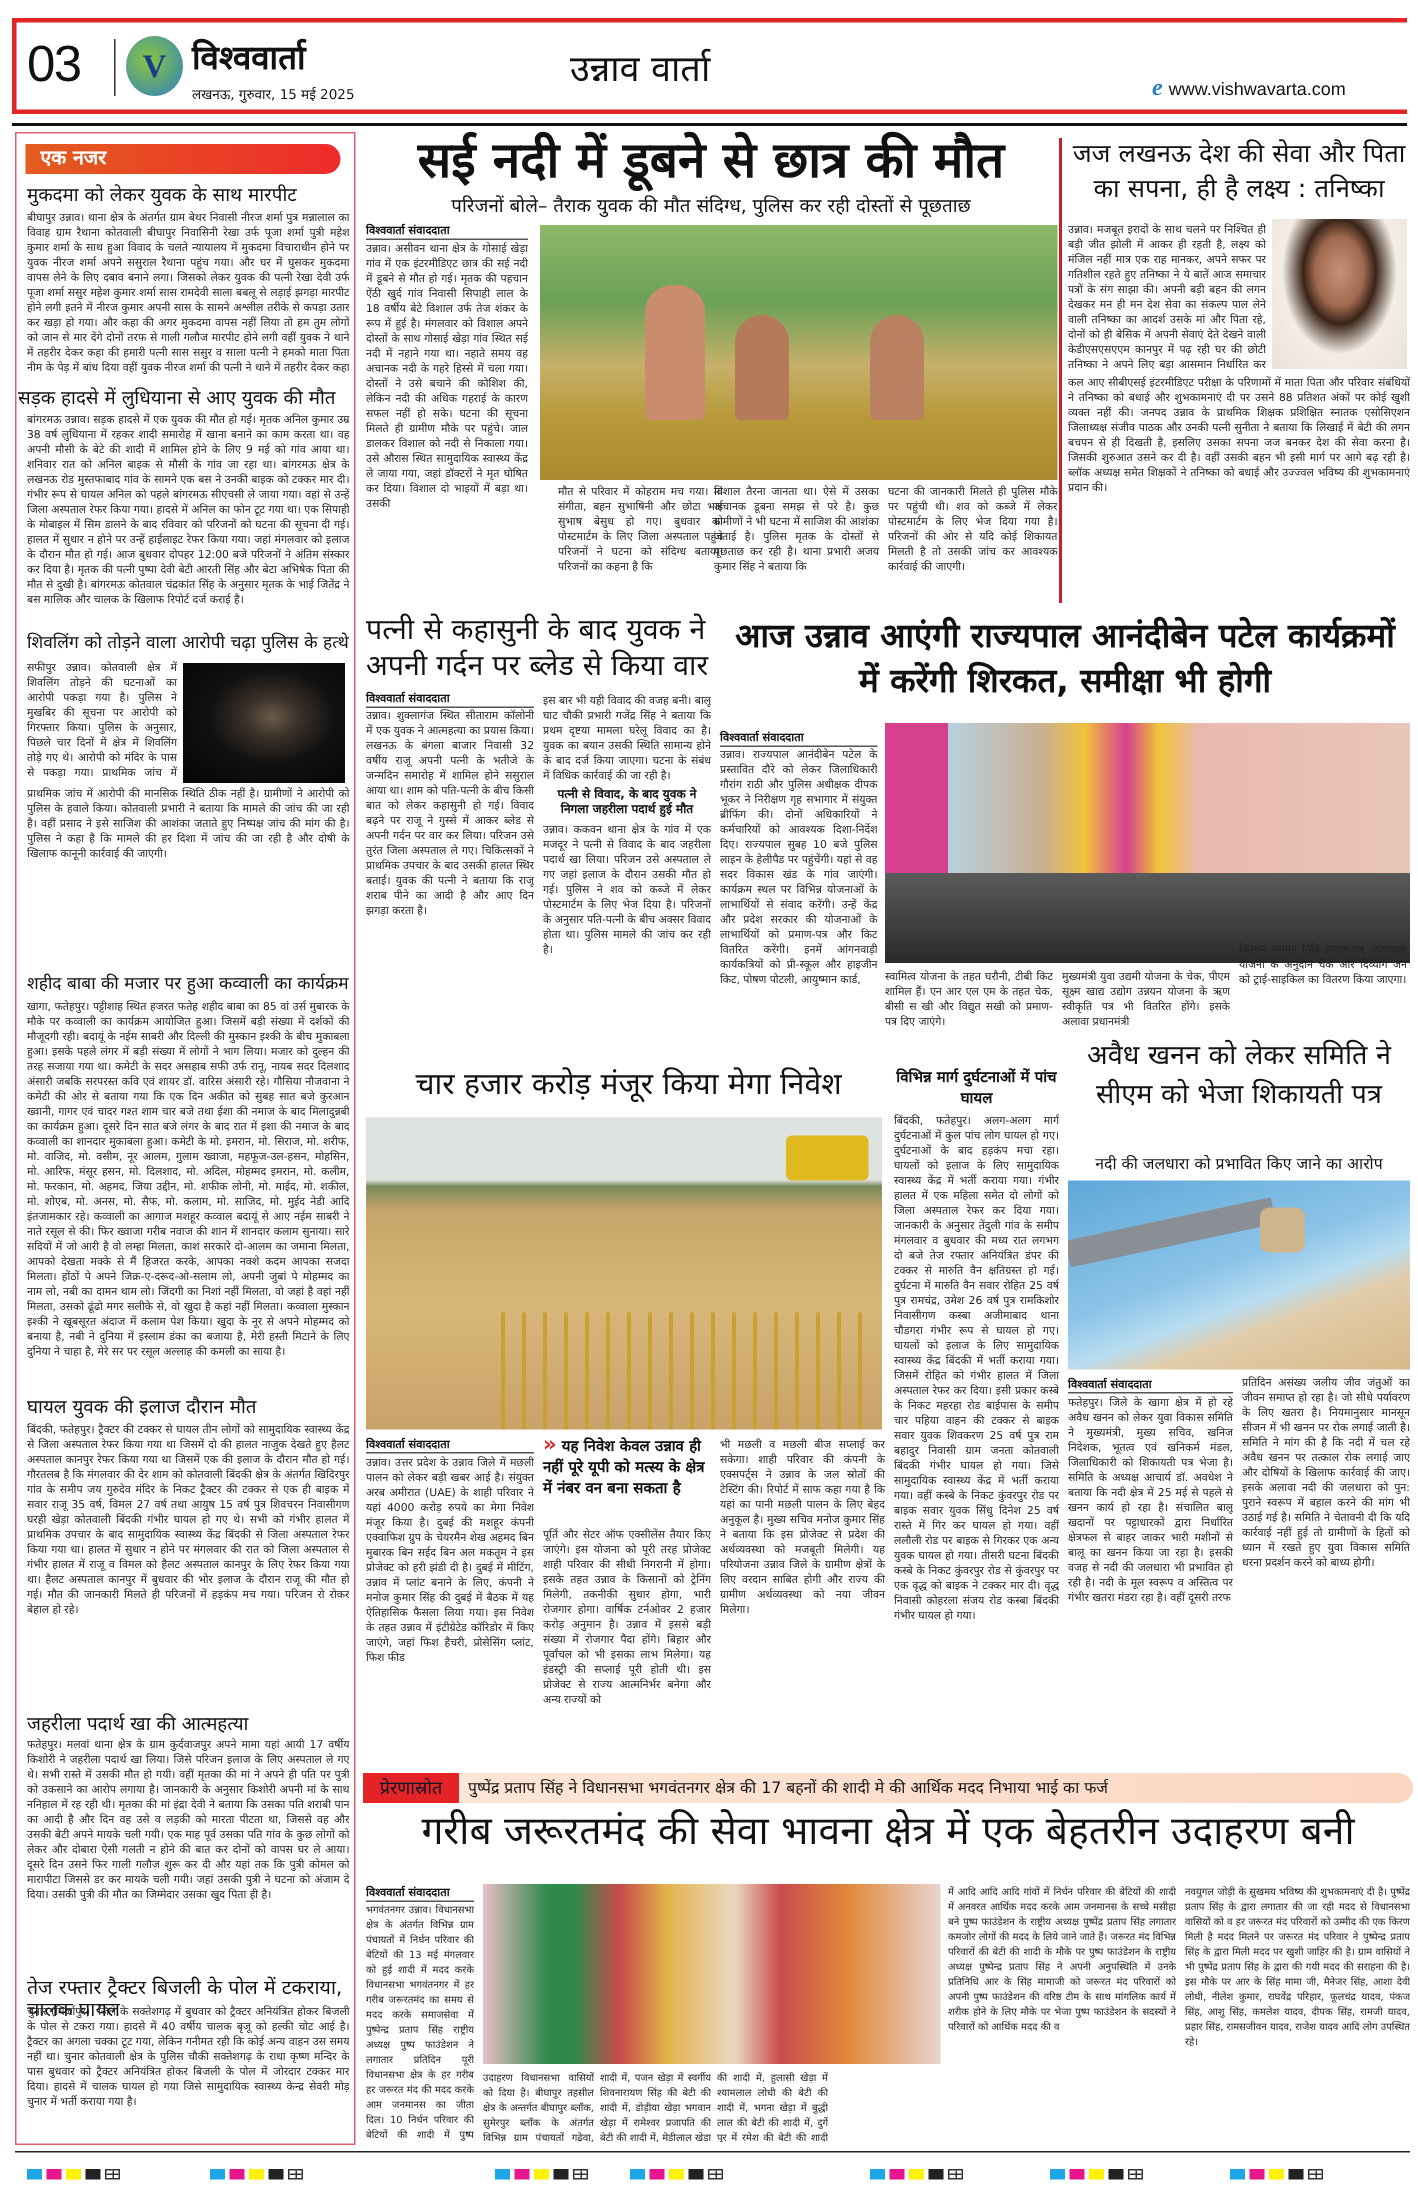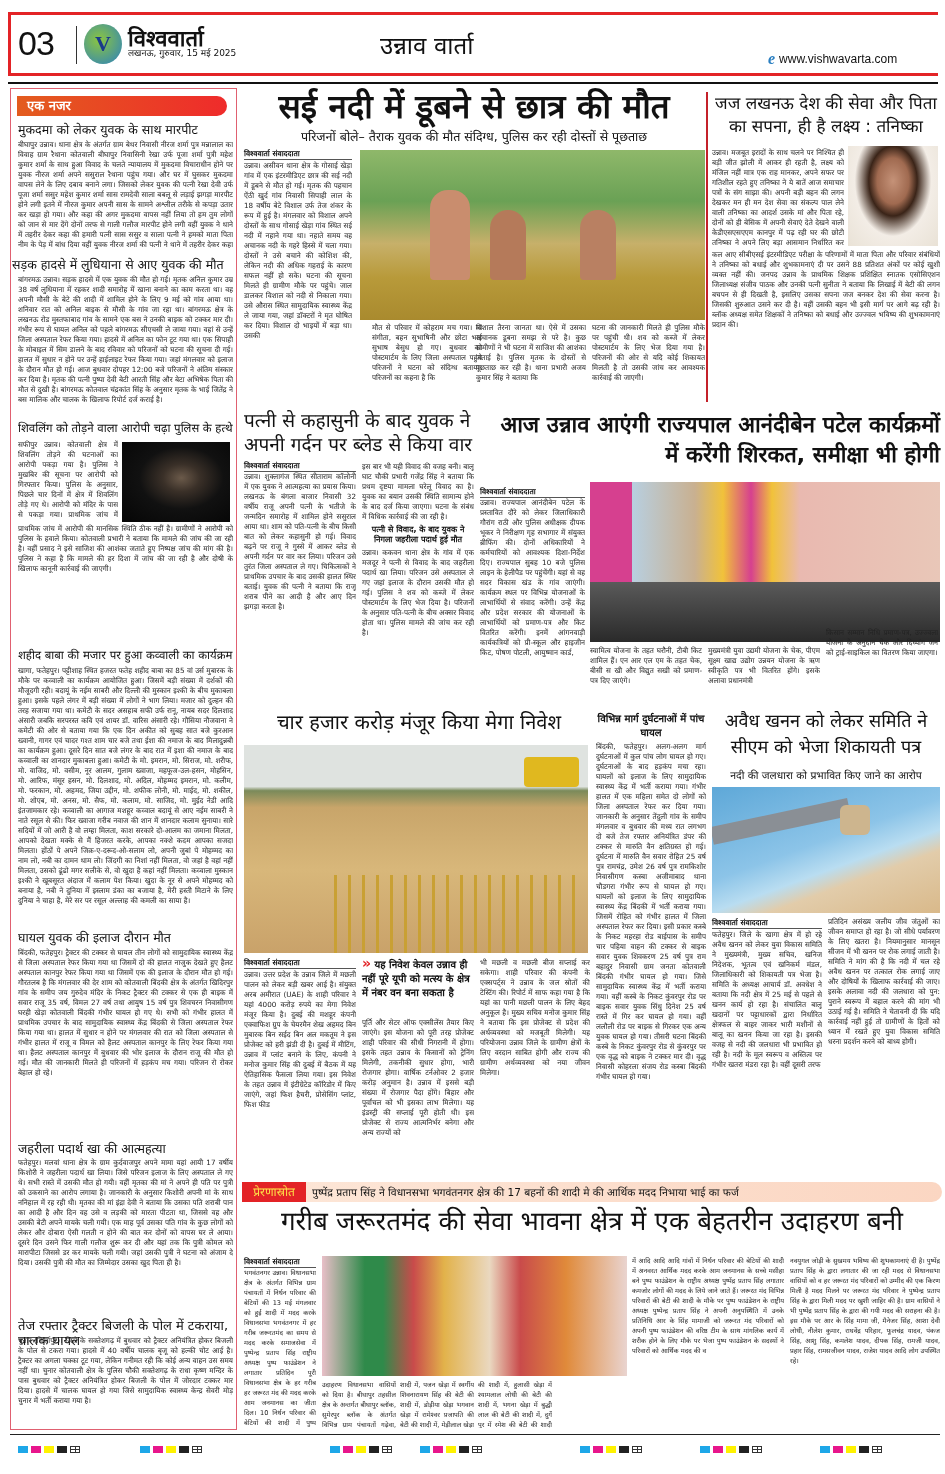--- a/index.html
+++ b/index.html
@@ -3,37 +3,37 @@
 <meta charset="utf-8">
 <style>
 *{box-sizing:border-box;margin:0;padding:0}
 body{width:945px;height:1474px;background:#fff;font-family:"DejaVu Sans","Liberation Sans",sans-serif;color:#111;position:relative;overflow:hidden}
 .abs{position:absolute}
 .masthead{left:8px;top:12px;width:930px;height:64px;border-top:3px solid #e32326;border-left:3px solid #e32326;border-bottom:3px solid #e32326}
 .pageno{left:18px;top:24px;font-size:34px;font-family:"Liberation Sans",sans-serif;font-weight:normal;letter-spacing:-1px}
 .vsep{left:76px;top:26px;width:1px;height:38px;background:#333}
 .logo{left:84px;top:24px;width:38px;height:40px;border-radius:50%;background:radial-gradient(circle at 40% 40%,#8cc63f,#2a7fc1);display:flex;align-items:center;justify-content:center;color:#1a3a8a;font-weight:bold;font-size:22px;font-family:"Liberation Serif",serif}
 .brand{left:128px;top:22px;font-size:22px;font-weight:bold}
-.dateline{left:128px;top:46px;font-size:9px}
+.dateline{left:128px;top:56px;font-size:9px}
 .section-title{left:380px;top:28px;font-size:24px}
 .web{left:768px;top:50px;font-size:12px;font-family:"Liberation Sans",sans-serif;display:flex;align-items:center;gap:4px}
 .ie-icon{color:#2a7fc1;font-weight:bold;font-size:16px;font-family:"Liberation Serif",serif;font-style:italic}
 .rule{left:8px;top:82px;width:930px;height:2px;background:#111}
 
 .leftbox{left:10px;top:88px;width:227px;height:1342px;border:1px solid #e06070}
 .ek-nazar{left:17px;top:96px;width:210px;height:20px;background:linear-gradient(90deg,#e35c1e,#ef2b2b);border-radius:0 10px 10px 0;color:#fff;font-weight:bold;font-size:13px;padding-left:10px;line-height:20px}
 .col-text{font-size:7.2px;line-height:10px;color:#222;text-align:justify;overflow:hidden}
 .h-small{font-size:12.5px;font-weight:normal;line-height:15px}
 .big-head{font-weight:bold;line-height:1.05;color:#111;font-family:"DejaVu Sans",sans-serif}
 .byline{font-size:7.5px;font-weight:bold;border-bottom:1px solid #555;padding-bottom:1px;color:#111}
 .photo{overflow:hidden}
 .cmyk{display:flex;gap:3px;align-items:center}
 .cmyk span{width:10px;height:7px;display:inline-block}
 .prerna-bar{left:242px;top:1182px;width:700px;height:20px;background:linear-gradient(90deg,#fde7d8,#fbd6c2);border-radius:0 10px 10px 0}
-.prerna-tag{left:242px;top:1182px;width:64px;height:20px;background:#e32326;color:#fde047;font-size:12px;line-height:20px;text-align:center}
+.prerna-tag{left:242px;top:1182px;width:64px;height:20px;background:#e32326;color:#0f172a;font-size:12px;line-height:20px;text-align:center}
 .pull{font-size:10px;font-weight:bold;line-height:14px}
 .pull-mark{color:#e32326;font-weight:bold;font-size:14px}
 .redv{width:2px;background:#c4212a}
 </style>
 </head>
 <body>
 
 <div class="abs masthead"></div>
 <div class="abs pageno">03</div>
 <div class="abs vsep"></div>
@@ -94,21 +94,21 @@
 <div class="abs col-text" style="left:712px;top:148px;width:132px;height:100px">उन्नाव। मजबूत इरादों के साथ चलने पर निश्चित ही बड़ी जीत झोली में आकर ही रहती है, लक्ष्य को मंजिल नहीं मात्र एक राह मानकर, अपने सफर पर गतिशील रहते हुए तनिष्का ने ये बातें आज समाचार पत्रों के संग साझा की। अपनी बड़ी बहन की लगन देखकर मन ही मन देश सेवा का संकल्प पाल लेने वाली तनिष्का का आदर्श उसके मां और पिता रहे, दोनों को ही बेसिक में अपनी सेवाएं देते देखने वाली केडीएसएसएएम कानपुर में पढ़ रही घर की छोटी तनिष्का ने अपने लिए बड़ा आसमान निर्धारित कर रखा है। </div>
 <div class="abs col-text" style="left:712px;top:250px;width:228px;height:150px">कल आए सीबीएसई इंटरमीडिएट परीक्षा के परिणामों में माता पिता और परिवार संबंधियों ने तनिष्का को बधाई और शुभकामनाएं दी पर उसने 88 प्रतिशत अंकों पर कोई खुशी व्यक्त नहीं की। जनपद उन्नाव के प्राथमिक शिक्षक प्रशिक्षित स्नातक एसोसिएशन जिलाध्यक्ष संजीव पाठक और उनकी पत्नी सुनीता ने बताया कि लिखाई में बेटी की लगन बचपन से ही दिखती है, इसलिए उसका सपना जज बनकर देश की सेवा करना है। जिसकी शुरुआत उसने कर दी है। वहीं उसकी बहन भी इसी मार्ग पर आगे बढ़ रही है। ब्लॉक अध्यक्ष समेत शिक्षकों ने तनिष्का को बधाई और उज्ज्वल भविष्य की शुभकामनाएं प्रदान की।</div>
 
 <div class="abs big-head" style="left:244px;top:408px;width:230px;font-size:19px;font-weight:normal;line-height:24px">पत्नी से कहासुनी के बाद युवक ने अपनी गर्दन पर ब्लेड से किया वार</div>
 <div class="abs byline" style="left:244px;top:460px;width:112px">विश्ववार्ता संवाददाता</div>
 <div class="abs col-text" style="left:244px;top:472px;width:112px;height:230px">उन्नाव। शुक्लागंज स्थित सीताराम कॉलोनी में एक युवक ने आत्महत्या का प्रयास किया। लखनऊ के बंगला बाजार निवासी 32 वर्षीय राजू अपनी पत्नी के भतीजे के जन्मदिन समारोह में शामिल होने ससुराल आया था। शाम को पति-पत्नी के बीच किसी बात को लेकर कहासुनी हो गई। विवाद बढ़ने पर राजू ने गुस्से में आकर ब्लेड से अपनी गर्दन पर वार कर लिया। परिजन उसे तुरंत जिला अस्पताल ले गए। चिकित्सकों ने प्राथमिक उपचार के बाद उसकी हालत स्थिर बताई। युवक की पत्नी ने बताया कि राजू शराब पीने का आदी है और आए दिन झगड़ा करता है।</div>
 <div class="abs col-text" style="left:362px;top:462px;width:112px;height:60px">इस बार भी यही विवाद की वजह बनी। बालू घाट चौकी प्रभारी गजेंद्र सिंह ने बताया कि प्रथम दृष्टया मामला घरेलू विवाद का है। युवक का बयान उसकी स्थिति सामान्य होने के बाद दर्ज किया जाएगा। घटना के संबंध में विधिक कार्रवाई की जा रही है।</div>
 <div class="abs" style="left:362px;top:525px;width:112px;font-size:8px;font-weight:bold;line-height:10px;text-align:center">पत्नी से विवाद, के बाद युवक ने निगला जहरीला पदार्थ हुई मौत</div>
 <div class="abs col-text" style="left:362px;top:548px;width:112px;height:154px">उन्नाव। ककवन थाना क्षेत्र के गांव में एक मजदूर ने पत्नी से विवाद के बाद जहरीला पदार्थ खा लिया। परिजन उसे अस्पताल ले गए जहां इलाज के दौरान उसकी मौत हो गई। पुलिस ने शव को कब्जे में लेकर पोस्टमार्टम के लिए भेज दिया है। परिजनों के अनुसार पति-पत्नी के बीच अक्सर विवाद होता था। पुलिस मामले की जांच कर रही है।</div>
 
-<div class="abs big-head" style="left:480px;top:410px;width:460px;font-size:22px;text-align:right;line-height:30px">आज उन्नाव आएंगी राज्यपाल आनंदीबेन पटेल कार्यक्रमों में करेंगी शिरकत, समीक्षा भी होगी</div>
+<div class="abs big-head" style="left:480px;top:410px;width:460px;font-size:22px;text-align:center;line-height:30px">आज उन्नाव आएंगी राज्यपाल आनंदीबेन पटेल कार्यक्रमों में करेंगी शिरकत, समीक्षा भी होगी</div>
 <div class="abs byline" style="left:480px;top:486px;width:105px">विश्ववार्ता संवाददाता</div>
 <div class="abs col-text" style="left:480px;top:498px;width:105px;height:206px">उन्नाव। राज्यपाल आनंदीबेन पटेल के प्रस्तावित दौरे को लेकर जिलाधिकारी गौरांग राठी और पुलिस अधीक्षक दीपक भूकर ने निरीक्षण गृह सभागार में संयुक्त ब्रीफिंग की। दोनों अधिकारियों ने कर्मचारियों को आवश्यक दिशा-निर्देश दिए। राज्यपाल सुबह 10 बजे पुलिस लाइन के हेलीपैड पर पहुंचेंगी। यहां से वह सदर विकास खंड के गांव जाएंगी। कार्यक्रम स्थल पर विभिन्न योजनाओं के लाभार्थियों से संवाद करेंगी। उन्हें केंद्र और प्रदेश सरकार की योजनाओं के लाभार्थियों को प्रमाण-पत्र और किट वितरित करेंगी। इनमें आंगनवाड़ी कार्यकत्रियों को प्री-स्कूल और हाइजीन किट, पोषण पोटली, आयुष्मान कार्ड,</div>
 <div class="abs photo" style="left:590px;top:482px;width:350px;height:160px;background:linear-gradient(90deg,#d6408f 0%,#d6408f 12%,#b8cfe0 12%,#c9b090 30%,#f1c23a 38%,#d6408f 46%,#f1c23a 52%,#e9b9b0 60%,#e9c7b8 100%)">
   <div style="position:absolute;left:0;bottom:0;width:100%;height:60px;background:linear-gradient(180deg,#5a5a5a,#2a2a2a)"></div>
 </div>
 <div class="abs col-text" style="left:590px;top:646px;width:112px;height:58px">स्वामित्व योजना के तहत घरौनी, टीबी किट शामिल हैं। एन आर एल एम के तहत चेक, बीसी स खी और विद्युत सखी को प्रमाण-पत्र दिए जाएंगे।</div>
 <div class="abs col-text" style="left:708px;top:646px;width:112px;height:58px">मुख्यमंत्री युवा उद्यमी योजना के चेक, पीएम सूक्ष्म खाद्य उद्योग उन्नयन योजना के ऋण स्वीकृति पत्र भी वितरित होंगे। इसके अलावा प्रधानमंत्री</div>
 <div class="abs col-text" style="left:826px;top:628px;width:112px;height:58px">किसान सम्मान निधि प्रमाण-पत्र, उज्ज्वला योजना के अनुदान चेक और दिव्यांग जन को ट्राई-साइकिल का वितरण किया जाएगा।</div>
 
 <div class="abs big-head" style="left:244px;top:712px;width:350px;font-size:20px;font-weight:normal;text-align:center">चार हजार करोड़ मंजूर किया मेगा निवेश</div>
@@ -118,21 +118,21 @@
 </div>
 <div class="abs byline" style="left:244px;top:957px;width:112px">विश्ववार्ता संवाददाता</div>
 <div class="abs col-text" style="left:244px;top:970px;width:112px;height:200px">उन्नाव। उत्तर प्रदेश के उन्नाव जिले में मछली पालन को लेकर बड़ी खबर आई है। संयुक्त अरब अमीरात (UAE) के शाही परिवार ने यहां 4000 करोड़ रुपये का मेगा निवेश मंजूर किया है। दुबई की मशहूर कंपनी एक्वाफिश ग्रुप के चेयरमैन शेख अहमद बिन मुबारक बिन सईद बिन अल मकतूम ने इस प्रोजेक्ट को हरी झंडी दी है। दुबई में मीटिंग, उन्नाव में प्लांट बनाने के लिए, कंपनी ने मनोज कुमार सिंह की दुबई में बैठक में यह ऐतिहासिक फैसला लिया गया। इस निवेश के तहत उन्नाव में इंटीग्रेटेड कॉरिडोर में किए जाएंगे, जहां फिश हैचरी, प्रोसेसिंग प्लांट, फिश फीड</div>
 <div class="abs pull" style="left:362px;top:956px;width:115px"><span class="pull-mark">»</span> <span>यह निवेश केवल उन्नाव ही नहीं पूरे यूपी को मत्स्य के क्षेत्र में नंबर वन बना सकता है</span></div>
 <div class="abs col-text" style="left:362px;top:1018px;width:112px;height:152px">पूर्ति और सेटर ऑफ एक्सीलेंस तैयार किए जाएंगे। इस योजना को पूरी तरह प्रोजेक्ट शाही परिवार की सीधी निगरानी में होगा। इसके तहत उन्नाव के किसानों को ट्रेनिंग मिलेगी, तकनीकी सुधार होगा, भारी रोजगार होगा। वार्षिक टर्नओवर 2 हजार करोड़ अनुमान है। उन्नाव में इससे बड़ी संख्या में रोजगार पैदा होंगे। बिहार और पूर्वांचल को भी इसका लाभ मिलेगा। यह इंडस्ट्री की सप्लाई पूरी होती थी। इस प्रोजेक्ट से राज्य आत्मनिर्भर बनेगा और अन्य राज्यों को</div>
 <div class="abs col-text" style="left:480px;top:958px;width:110px;height:212px">भी मछली व मछली बीज सप्लाई कर सकेगा। शाही परिवार की कंपनी के एक्सपर्ट्स ने उन्नाव के जल स्रोतों की टेस्टिंग की। रिपोर्ट में साफ कहा गया है कि यहां का पानी मछली पालन के लिए बेहद अनुकूल है। मुख्य सचिव मनोज कुमार सिंह ने बताया कि इस प्रोजेक्ट से प्रदेश की अर्थव्यवस्था को मजबूती मिलेगी। यह परियोजना उन्नाव जिले के ग्रामीण क्षेत्रों के लिए वरदान साबित होगी और राज्य की ग्रामीण अर्थव्यवस्था को नया जीवन मिलेगा।</div>
 
 <div class="abs" style="left:596px;top:712px;width:110px;font-size:10px;font-weight:bold;text-align:center;line-height:14px">विभिन्न मार्ग दुर्घटनाओं में पांच घायल</div>
 <div class="abs col-text" style="left:596px;top:742px;width:110px;height:428px">बिंदकी, फतेहपुर। अलग-अलग मार्ग दुर्घटनाओं में कुल पांच लोग घायल हो गए। दुर्घटनाओं के बाद हड़कंप मचा रहा। घायलों को इलाज के लिए सामुदायिक स्वास्थ्य केंद्र में भर्ती कराया गया। गंभीर हालत में एक महिला समेत दो लोगों को जिला अस्पताल रेफर कर दिया गया। जानकारी के अनुसार तेंदुली गांव के समीप मंगलवार व बुधवार की मध्य रात लगभग दो बजे तेज रफ्तार अनियंत्रित डंपर की टक्कर से मारुति वैन क्षतिग्रस्त हो गई। दुर्घटना में मारुति वैन सवार रोहित 25 वर्ष पुत्र रामचंद्र, उमेश 26 वर्ष पुत्र रामकिशोर निवासीगण कस्बा अजीमाबाद थाना चौडगरा गंभीर रूप से घायल हो गए। घायलों को इलाज के लिए सामुदायिक स्वास्थ्य केंद्र बिंदकी में भर्ती कराया गया। जिसमें रोहित को गंभीर हालत में जिला अस्पताल रेफर कर दिया। इसी प्रकार कस्बे के निकट महरहा रोड बाईपास के समीप चार पहिया वाहन की टक्कर से बाइक सवार युवक शिवकरण 25 वर्ष पुत्र राम बहादुर निवासी ग्राम जनता कोतवाली बिंदकी गंभीर घायल हो गया। जिसे सामुदायिक स्वास्थ्य केंद्र में भर्ती कराया गया। वहीं कस्बे के निकट कुंवरपुर रोड पर बाइक सवार युवक सिंधु दिनेश 25 वर्ष रास्ते में गिर कर घायल हो गया। वहीं ललौली रोड पर बाइक से गिरकर एक अन्य युवक घायल हो गया। तीसरी घटना बिंदकी कस्बे के निकट कुंवरपुर रोड से कुंवरपुर पर एक वृद्ध को बाइक ने टक्कर मार दी। वृद्ध निवासी कोहरला संजय रोड कस्बा बिंदकी गंभीर घायल हो गया।</div>
 
-<div class="abs big-head" style="left:712px;top:708px;width:228px;font-size:18px;font-weight:normal;text-align:center;line-height:26px">अवैध खनन को लेकर समिति ने सीएम को भेजा शिकायती पत्र</div>
+<div class="abs big-head" style="left:712px;top:691px;width:228px;font-size:18px;font-weight:normal;text-align:center;line-height:26px">अवैध खनन को लेकर समिति ने सीएम को भेजा शिकायती पत्र</div>
 <div class="abs" style="left:712px;top:768px;width:228px;font-size:10.5px;text-align:center">नदी की जलधारा को प्रभावित किए जाने का आरोप</div>
 <div class="abs photo" style="left:712px;top:787px;width:228px;height:126px;background:linear-gradient(160deg,#5ea8d8 0%,#8cc4e8 45%,#b9ddf1 60%,#e2ccaa 70%,#d9b98a 100%)">
   <div style="position:absolute;left:0;top:40px;width:140px;height:18px;background:#8a8f95;transform:rotate(-12deg);transform-origin:left"></div>
   <div style="position:absolute;left:128px;top:18px;width:30px;height:30px;background:#cdb58e;border-radius:6px"></div>
 </div>
 <div class="abs byline" style="left:712px;top:917px;width:110px">विश्ववार्ता संवाददाता</div>
 <div class="abs col-text" style="left:712px;top:930px;width:110px;height:240px">फतेहपुर। जिले के खागा क्षेत्र में हो रहे अवैध खनन को लेकर युवा विकास समिति ने मुख्यमंत्री, मुख्य सचिव, खनिज निदेशक, भूतत्व एवं खनिकर्म मंडल, जिलाधिकारी को शिकायती पत्र भेजा है। समिति के अध्यक्ष आचार्य डॉ. अवधेश ने बताया कि नदी क्षेत्र में 25 मई से पहले से खनन कार्य हो रहा है। संचालित बालू खदानों पर पट्टाधारकों द्वारा निर्धारित क्षेत्रफल से बाहर जाकर भारी मशीनों से बालू का खनन किया जा रहा है। इसकी वजह से नदी की जलधारा भी प्रभावित हो रही है। नदी के मूल स्वरूप व अस्तित्व पर गंभीर खतरा मंडरा रहा है। वहीं दूसरी तरफ</div>
 <div class="abs col-text" style="left:828px;top:917px;width:112px;height:253px">प्रतिदिन असंख्य जलीय जीव जंतुओं का जीवन समाप्त हो रहा है। जो सीधे पर्यावरण के लिए खतरा है। नियमानुसार मानसून सीजन में भी खनन पर रोक लगाई जाती है। समिति ने मांग की है कि नदी में चल रहे अवैध खनन पर तत्काल रोक लगाई जाए और दोषियों के खिलाफ कार्रवाई की जाए। इसके अलावा नदी की जलधारा को पुन: पुराने स्वरूप में बहाल करने की मांग भी उठाई गई है। समिति ने चेतावनी दी कि यदि कार्रवाई नहीं हुई तो ग्रामीणों के हितों को ध्यान में रखते हुए युवा विकास समिति धरना प्रदर्शन करने को बाध्य होगी।</div>
 
 <div class="abs prerna-bar"></div>

